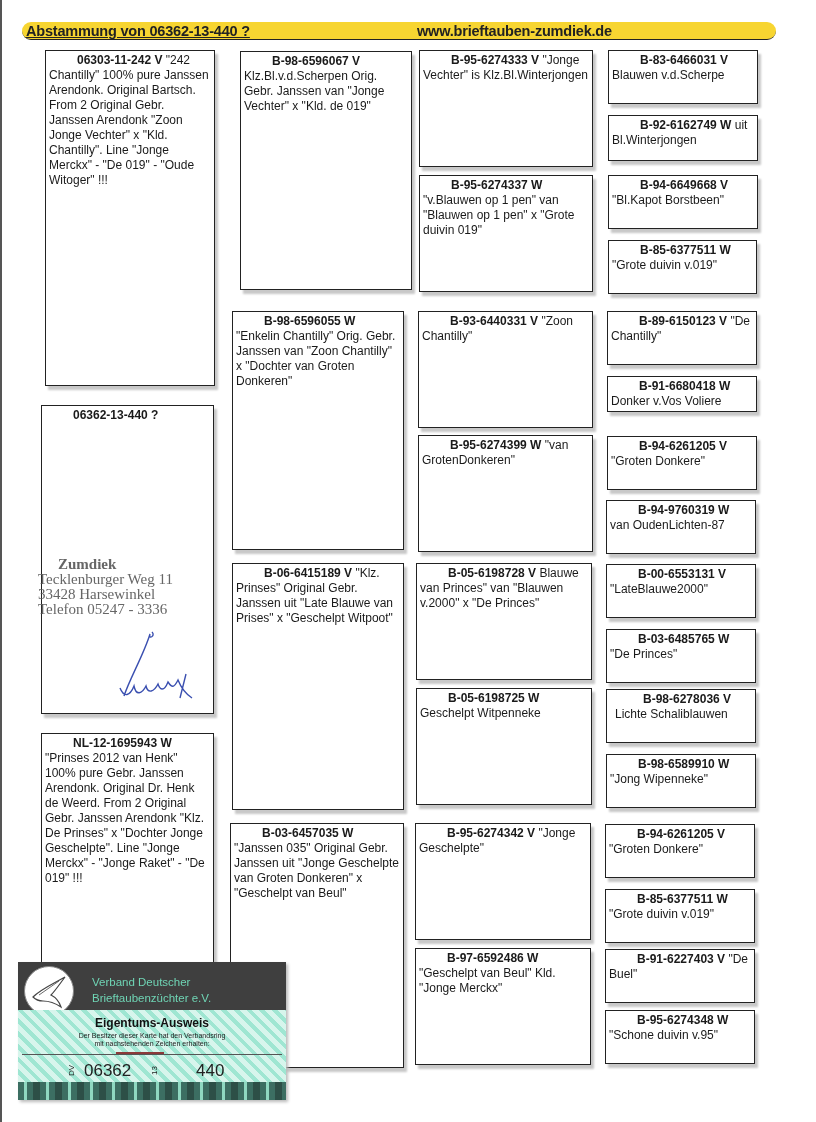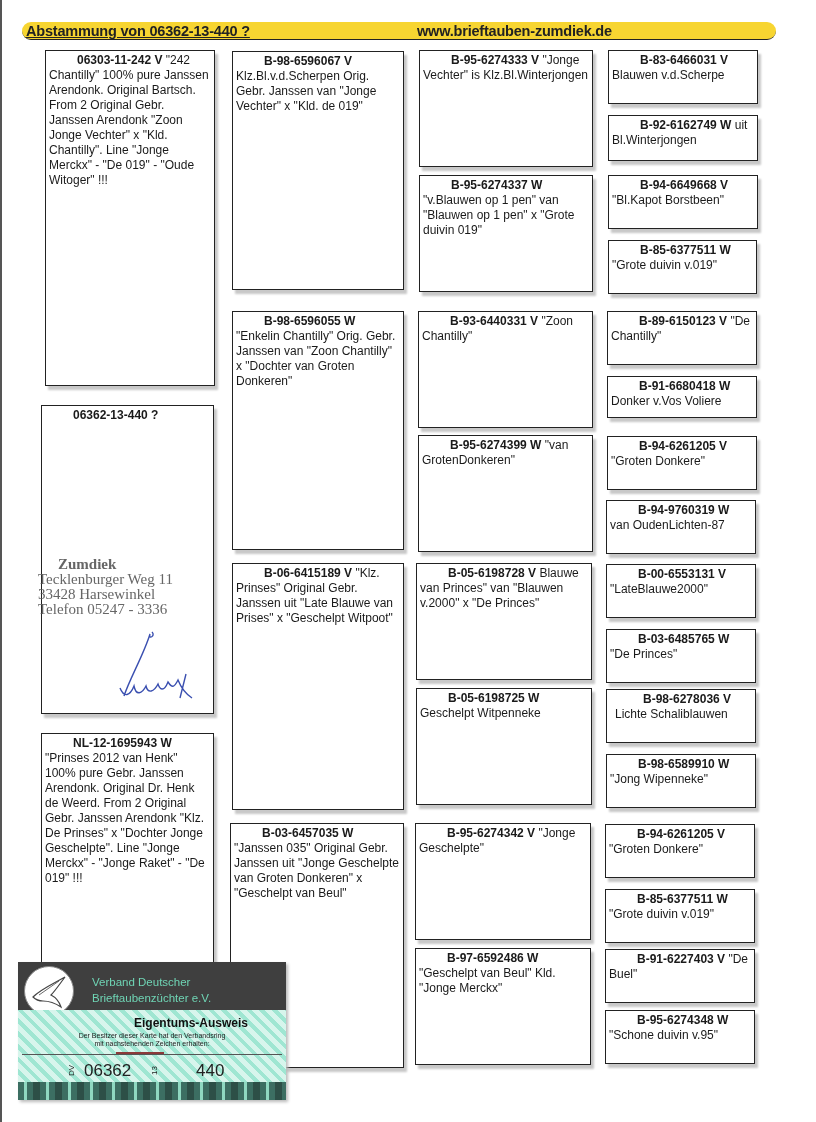--- a/index.html
+++ b/index.html
@@ -39,21 +39,21 @@
     background:#fff; box-shadow:2px 2px 3px #bbb; overflow:hidden;
   }
   .card-top { position:absolute; left:0; top:0; width:268px; height:48px; background:#3f3f3f; }
   .card-org { position:absolute; left:74px; top:12px; color:#6fd4b4; font-size:11.5px; line-height:16px; }
   .card-logo { position:absolute; left:6px; top:4px; width:48px; height:48px; border-radius:50%; background:#fff; border:1px solid #888; }
   .card-body {
     position:absolute; left:0; top:48px; width:268px; height:90px;
     background:
       repeating-linear-gradient(45deg, #9fe6d2 0 4px, #d7f5ec 4px 9px);
   }
-  .card-title { position:absolute; left:0; width:268px; top:54px; text-align:center; font-weight:bold; font-size:12px; color:#111;padding-left:39px; }
+  .card-title { position:absolute; left:0; width:268px; top:54px; text-align:center; font-weight:bold; font-size:12px; color:#111; }
   .card-text { position:absolute; left:0; width:268px; top:70px; text-align:center; font-size:7px; line-height:8px; color:#222; }
   .card-line { position:absolute; left:98px; top:90px; width:48px; height:2px; background:#8b3a3a; }
   .card-rule { position:absolute; left:4px; top:92px; width:260px; height:1px; background:#555; }
   .card-ring { position:absolute; top:99px; font-size:17px; color:#222; }
   .card-ring.small { font-size:8px; top:104px; transform:rotate(-90deg); }
   .card-band {
     position:absolute; left:0; top:120px; width:268px; height:18px;
     background:repeating-linear-gradient(90deg, #3c6e62 0 6px, #8fd8c1 6px 9px, #3c6e62 9px 15px, #2d4f47 15px 22px);
   }
 </style>
@@ -81,21 +81,21 @@
   <div>Telefon 05247 - 3336</div>
 </div>
 <svg class="signature" style="left:100px; top:630px;" width="110" height="75" viewBox="0 0 110 75">
   <path d="M52 2 C56 6, 48 10, 50 4 C44 24, 30 48, 24 66 M20 58 C24 68, 30 66, 34 56 C36 66, 42 64, 46 56 C48 64, 54 62, 58 54 C60 60, 64 62, 68 52 C72 58, 74 58, 78 50 C82 60, 86 64, 92 68 M86 44 L80 68" stroke="#3a4fb0" stroke-width="1.4" fill="none"></path>
 </svg>
 
 <div class="box" style="left:41px; top:733px; width:173px; height:230px;">
   <span class="ring">NL-12-1695943 W</span><span>  "Prinses 2012 van Henk" 100% pure Gebr. Janssen Arendonk. Original Dr. Henk de Weerd. From 2 Original Gebr. Janssen Arendonk "Klz. De Prinses" x "Dochter Jonge Geschelpte". Line "Jonge Merckx" - "Jonge Raket" - "De 019" !!!</span>
 </div>
 
-<div class="box" style="left:232px; top:51px; width:172px; height:239px;">
+<div class="box" style="left:240px; top:51px; width:172px; height:239px;">
   <span class="ring">B-98-6596067 V</span><span> Klz.Bl.v.d.Scherpen Orig. Gebr. Janssen van "Jonge Vechter" x "Kld. de 019"</span>
 </div>
 <div class="box" style="left:232px; top:311px; width:172px; height:239px;">
   <span class="ring">B-98-6596055 W</span><span> "Enkelin Chantilly" Orig. Gebr. Janssen van "Zoon Chantilly" x "Dochter van Groten Donkeren"</span>
 </div>
 <div class="box" style="left:232px; top:563px; width:172px; height:247px;">
   <span class="ring">B-06-6415189 V</span><span> "Klz. Prinses" Original Gebr. Janssen uit "Late Blauwe van Prises" x "Geschelpt Witpoot"</span>
 </div>
 <div class="box" style="left:230px; top:823px; width:174px; height:245px;">
   <span class="ring">B-03-6457035 W</span><span> "Janssen 035" Original Gebr. Janssen uit "Jonge Geschelpte van Groten Donkeren" x "Geschelpt van Beul"</span>
@@ -134,21 +134,21 @@
 </div>
 <div class="box" style="left:608px; top:175px; width:150px; height:54px;">
   <span class="ring">B-94-6649668 V</span><span> "Bl.Kapot Borstbeen"</span>
 </div>
 <div class="box" style="left:608px; top:240px; width:149px; height:54px;">
   <span class="ring">B-85-6377511 W</span><span> "Grote duivin v.019"</span>
 </div>
 <div class="box" style="left:607px; top:311px; width:150px; height:54px;">
   <span class="ring">B-89-6150123 V</span><span> "De Chantilly"</span>
 </div>
-<div class="box" style="left:607px; top:376px; width:150px; height:42px;">
+<div class="box" style="left:607px; top:376px; width:150px; height:36px;">
   <span class="ring">B-91-6680418 W</span><span> Donker v.Vos Voliere</span>
 </div>
 <div class="box" style="left:607px; top:436px; width:150px; height:54px;">
   <span class="ring">B-94-6261205 V</span><span> "Groten Donkere"</span>
 </div>
 <div class="box" style="left:606px; top:500px; width:150px; height:54px;">
   <span class="ring">B-94-9760319 W</span><span>  van OudenLichten-87</span>
 </div>
 <div class="box" style="left:606px; top:564px; width:150px; height:54px;">
   <span class="ring">B-00-6553131 V</span><span> "LateBlauwe2000"</span>

